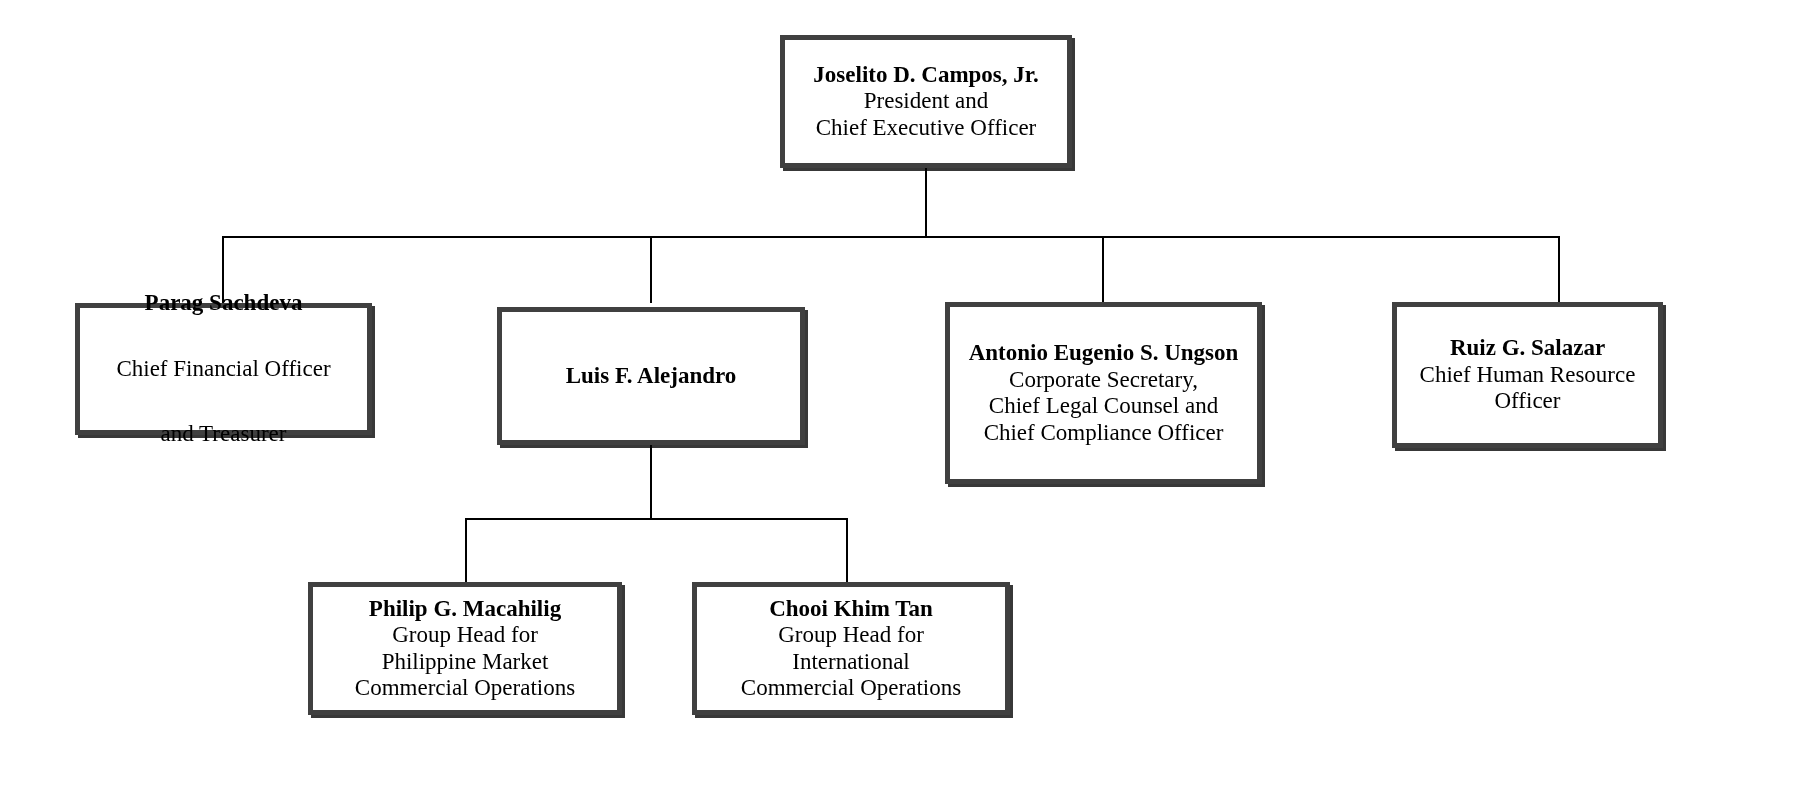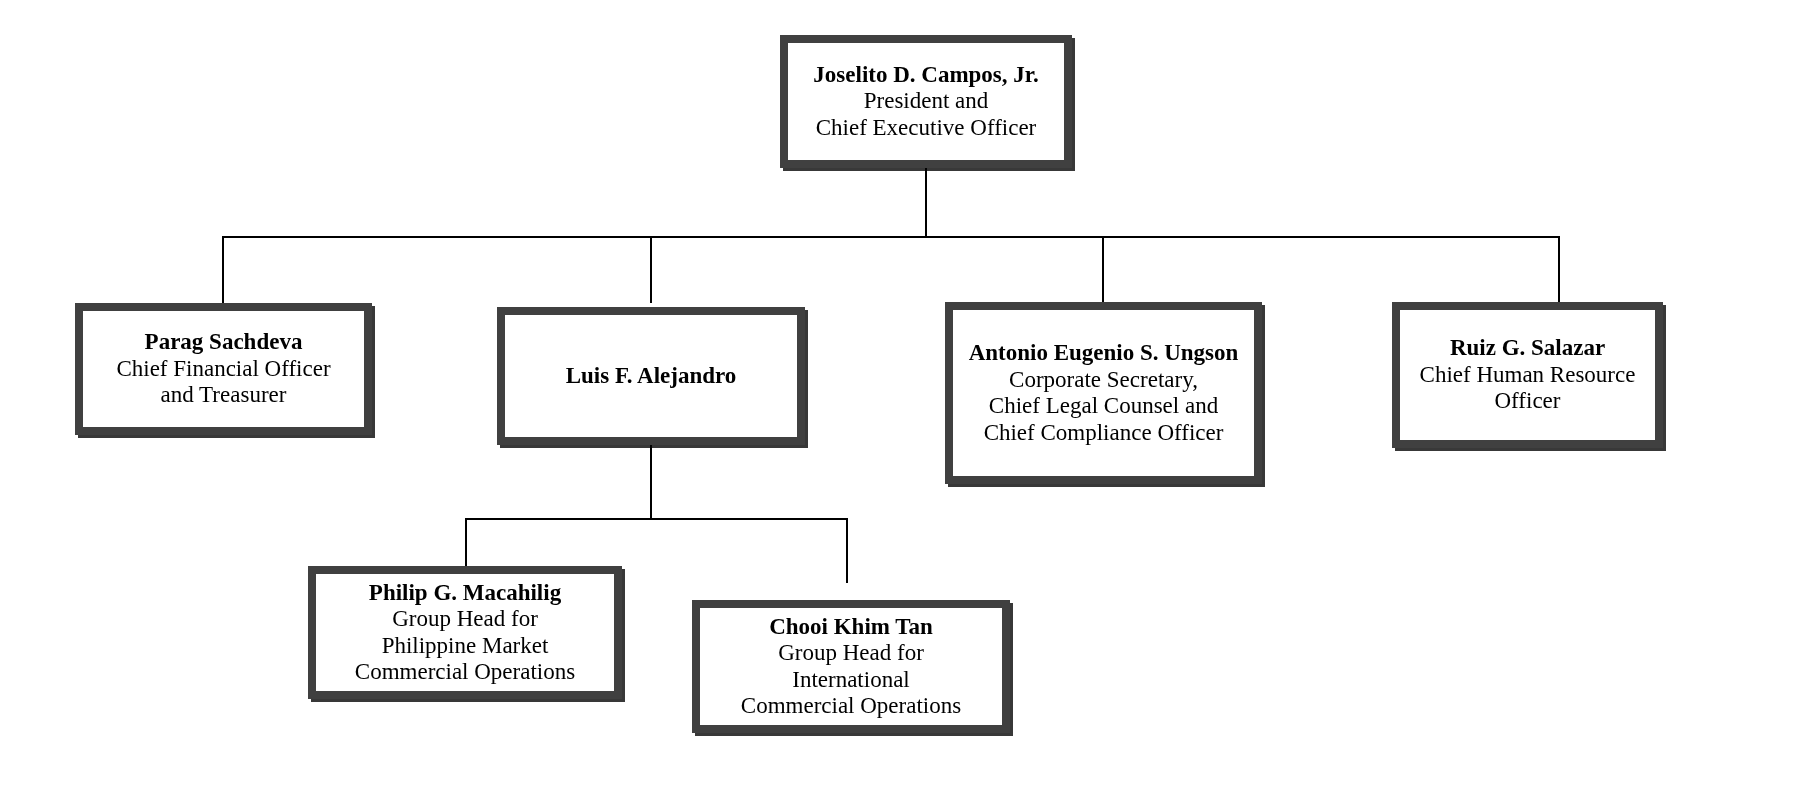--- a/index.html
+++ b/index.html
@@ -12,46 +12,46 @@
     width: 1800px;
     height: 790px;
     background: #ffffff;
     overflow: hidden;
     font-family: "Liberation Serif", "DejaVu Serif", serif;
     color: #000000;
   }
   .node {
     position: absolute;
     box-sizing: border-box;
-    border: 8px solid #404040;
+    border: 5px solid #404040;
     background: #ffffff;
     box-shadow: 3px 3px 0 rgba(0,0,0,0.78);
     display: flex;
     flex-direction: column;
     justify-content: center;
     align-items: center;
     text-align: center;
     font-size: 23px;
     line-height: 26.5px;
     padding: 2px 4px;
   }
   .node .name { font-weight: bold; white-space: nowrap; }
   .node .title-line { font-weight: normal; white-space: nowrap; }
   .line {
     position: absolute;
     background: #000000;
   }
   
   .n-ceo     { left: 780px;  top: 35px;  width: 292px; height: 133px; }
-  .n-cfo     { left: 75px;   top: 303px; width: 297px; height: 132px; }
+  .n-cfo     { left: 75px;   top: 303px; width: 297px; height: 132px; gap: 39px; }
   .n-coo     { left: 497px;  top: 307px; width: 308px; height: 138px; }
   .n-corpsec { left: 945px;  top: 302px; width: 317px; height: 182px; }
   .n-chro    { left: 1392px; top: 302px; width: 271px; height: 146px; }
-  .n-ph      { left: 308px;  top: 566px; width: 314px; height: 133px; }
-  .n-intl    { left: 692px;  top: 600px; width: 318px; height: 133px; }
+  .n-ph      { left: 308px;  top: 582px; width: 314px; height: 133px; }
+  .n-intl    { left: 692px;  top: 582px; width: 318px; height: 133px; }
   
   .c-v-ceo      { left: 925px;  top: 166px; width: 2px;    height: 71px; }
   .c-h-l2       { left: 222px;  top: 236px; width: 1338px; height: 2px;  }
   .c-v-cfo      { left: 222px;  top: 236px; width: 2px;    height: 68px; }
   .c-v-coo      { left: 650px;  top: 236px; width: 2px;    height: 67px; }
   .c-v-corpsec  { left: 1102px; top: 236px; width: 2px;    height: 67px; }
   .c-v-chro     { left: 1558px; top: 236px; width: 2px;    height: 67px; }
   .c-v-coo-down { left: 650px;  top: 438px; width: 2px;    height: 81px; }
   .c-h-l3       { left: 465px;  top: 518px; width: 383px;  height: 2px;  }
   .c-v-ph       { left: 465px;  top: 518px; width: 2px;    height: 65px; }

